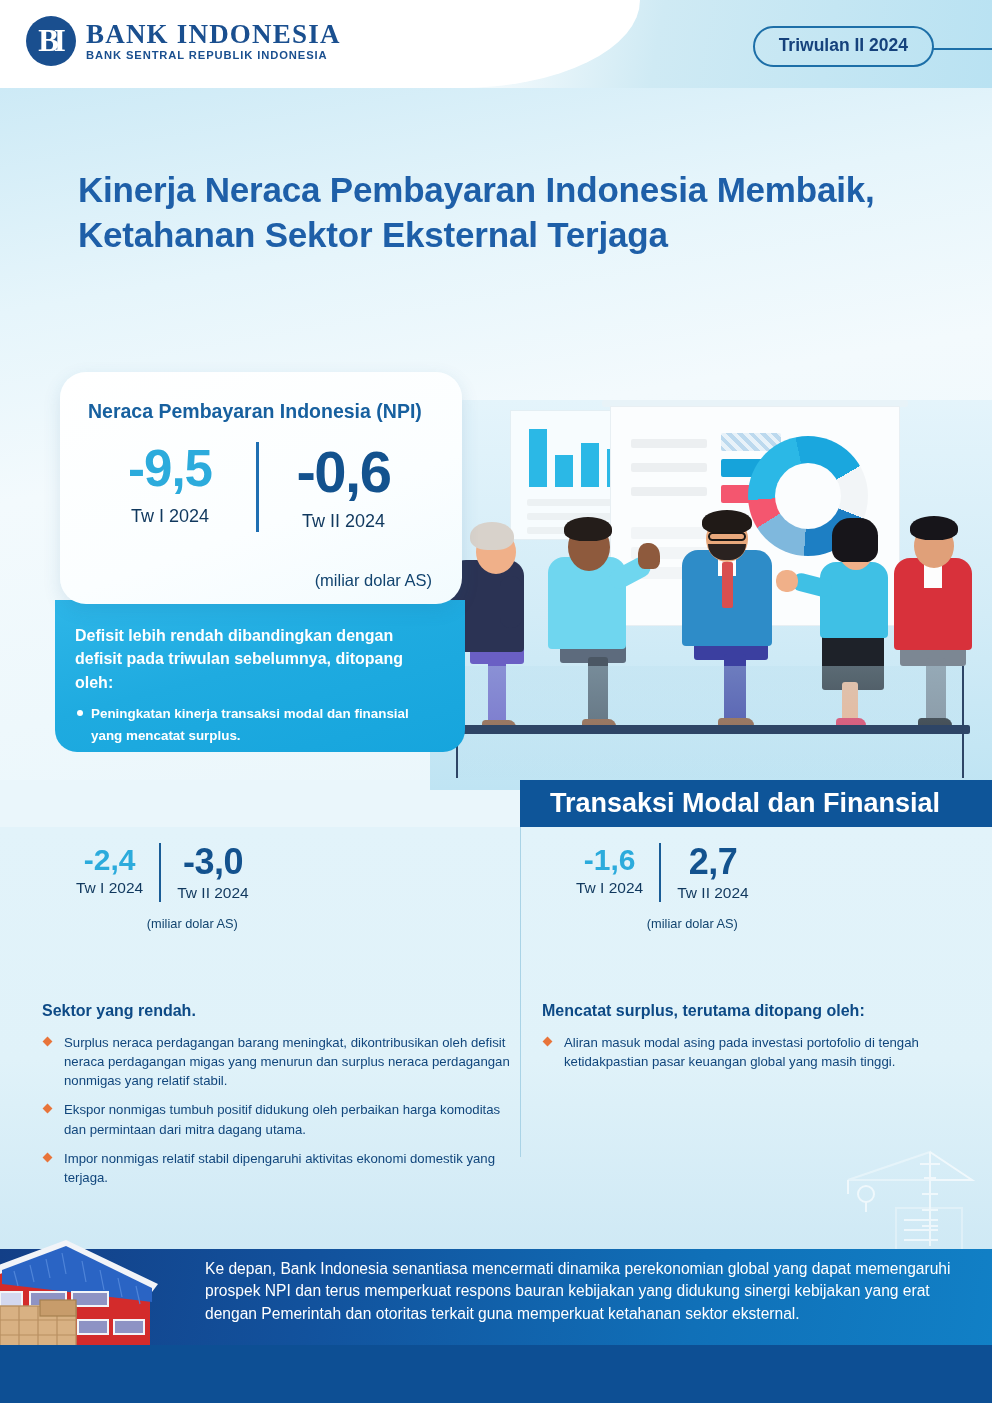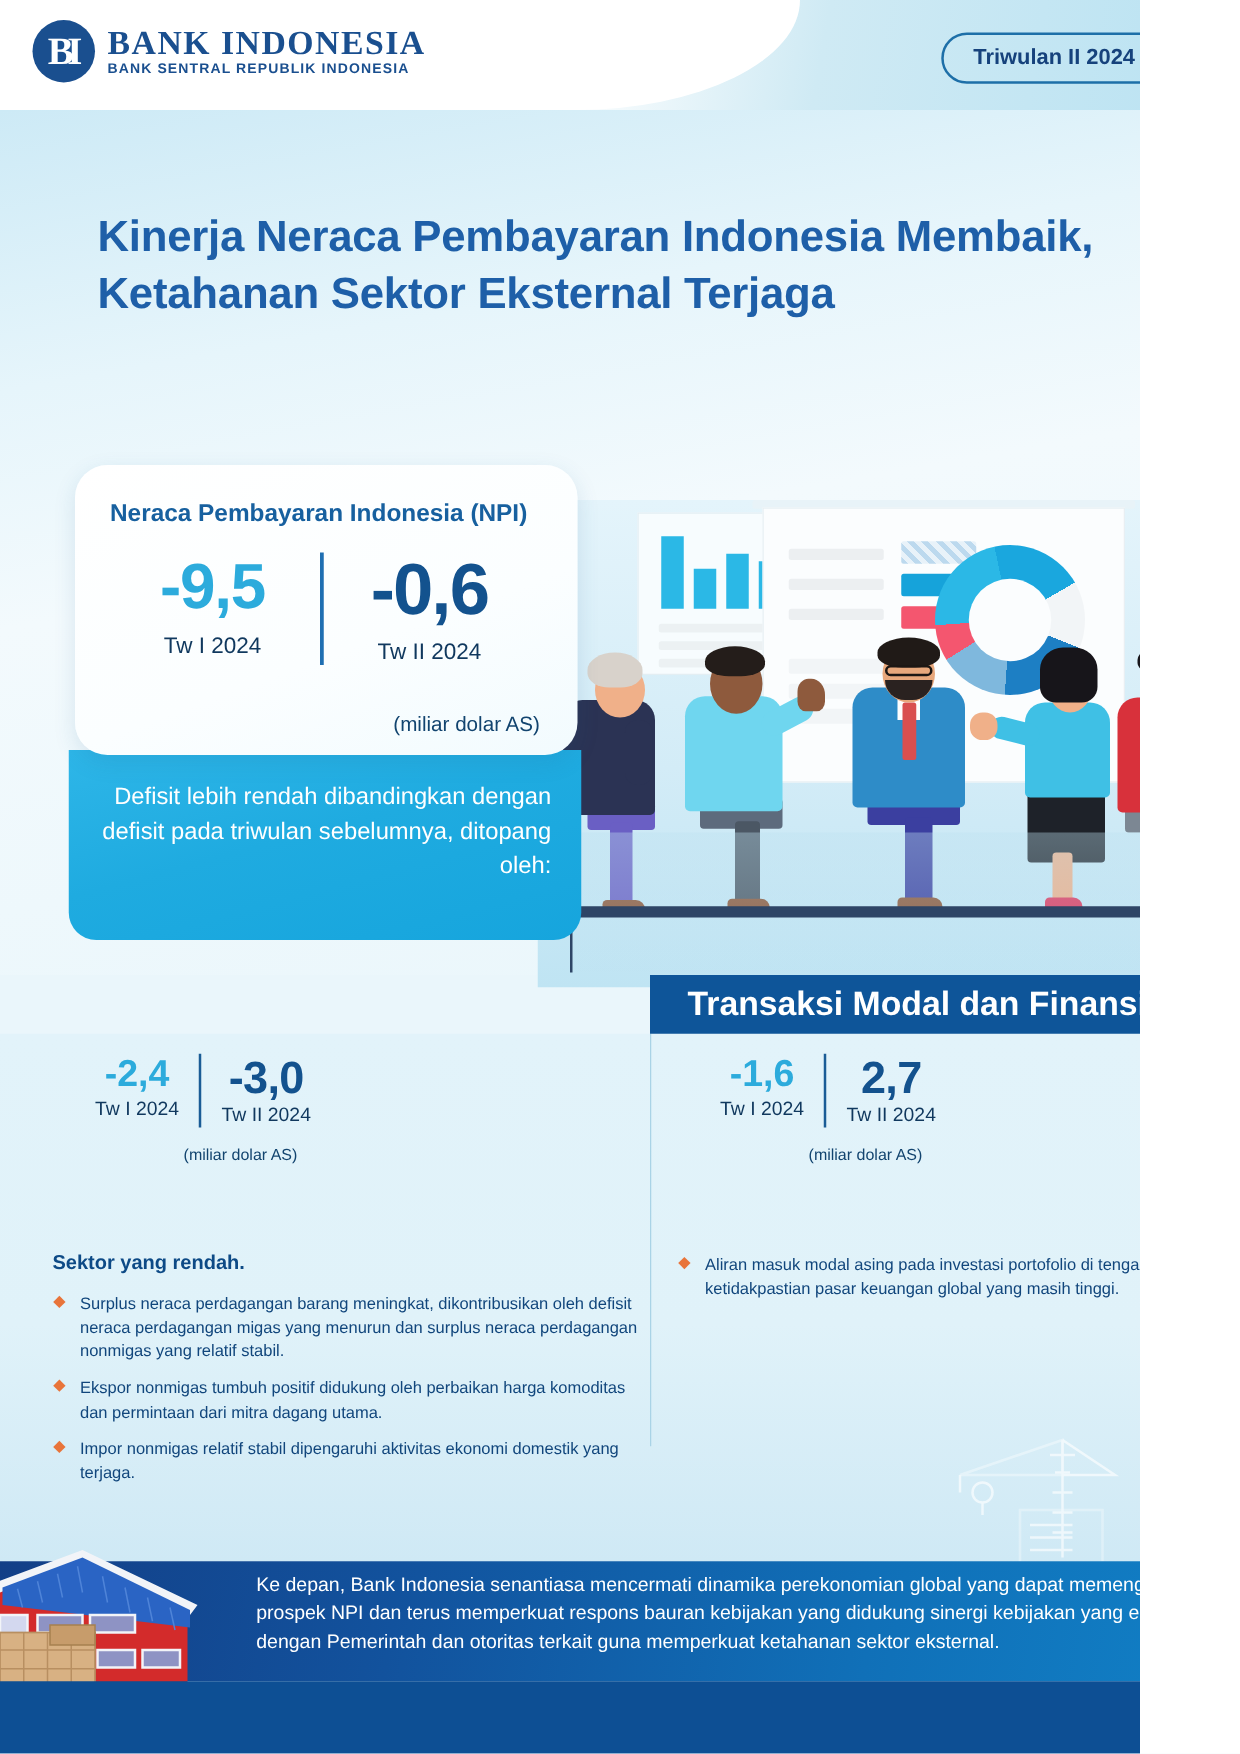--- a/index.html
+++ b/index.html
@@ -3,21 +3,21 @@
 <meta charset="utf-8">
 <style>
   * { box-sizing: border-box; margin: 0; padding: 0; }
   html, body {
     width: 992px; height: 1403px;
     font-family: "Liberation Sans", sans-serif;
     overflow: hidden;
   }
   .page {
     position: relative;
-    width: 912px; height: 1403px;
+    width: 992px; height: 1403px;
     background: #eaf6fb;
     overflow: hidden;
   }
 
   
   .header {
     position: absolute; top: 0; left: 0;
     width: 992px; height: 88px;
     background: linear-gradient(100deg, #ffffff 0%, #ffffff 45%, #cfeaf4 66%, #b9e2f2 100%);
     z-index: 20;
@@ -167,21 +167,21 @@
   
   .info-box {
     position:absolute; left:55px; top:600px;
     width:410px; height:152px;
     background: linear-gradient(165deg,#2eb6e8 0%, #1fabe0 45%, #16a5dd 100%);
     border-radius: 0 0 22px 22px;
     z-index:7;
     padding:24px 24px 0 20px;
     color:#ffffff;
   }
-  .info-lead { font-size:19px; font-weight:normal; line-height:1.46;text-align:right; }
+  .info-lead { font-size:16px; font-weight:bold; line-height:1.46; }
   .info-ul { list-style:none; margin-top:9px; }
   .info-ul li {
     font-size:13.4px; font-weight:bold; line-height:1.62;
     position:relative; padding-left:16px; margin-bottom:2px;
   }
   .info-ul li::before {
     content:""; position:absolute; left:2px; top:7px;
     width:6px; height:6px; border-radius:50%; background:#ffffff;
   }
 
@@ -395,20 +395,21 @@
         <div class="npi-num-2">-0,6</div>
         <div class="npi-lab">Tw II 2024</div>
       </div>
     </div>
     <div class="npi-unit">(miliar dolar AS)</div>
   </div>
 
   <div class="info-box">
     <div class="info-lead">Defisit lebih rendah dibandingkan dengan defisit pada triwulan sebelumnya, ditopang oleh:</div>
     <ul class="info-ul">
+      <li>Peningkatan kinerja transaksi modal dan finansial yang mencatat surplus.</li>
     </ul>
   </div>
 
   <div class="mid"></div>
 
   <svg class="crane" viewBox="0 0 170 120">
     <g stroke="#ffffff" stroke-width="2" fill="none" opacity="0.75">
       <path d="M118 14 L118 108"></path>
         <path d="M108 26 L128 26"></path>
         <path d="M112 40 L124 40"></path>
@@ -466,20 +467,21 @@
   <div class="body-col left">
     <div class="body-head">Sektor yang rendah.</div>
     <ul class="body-ul">
       <li>Surplus neraca perdagangan barang meningkat, dikontribusikan oleh defisit neraca perdagangan migas yang menurun dan surplus neraca perdagangan nonmigas yang relatif stabil.</li>
       <li>Ekspor nonmigas tumbuh positif didukung oleh perbaikan harga komoditas dan permintaan dari mitra dagang utama.</li>
       <li>Impor nonmigas relatif stabil dipengaruhi aktivitas ekonomi domestik yang terjaga.</li>
     </ul>
   </div>
 
   <div class="body-col right">
+    <div class="body-head">Mencatat surplus, terutama ditopang oleh:</div>
     <ul class="body-ul">
       <li>Aliran masuk modal asing pada investasi portofolio di tengah ketidakpastian pasar keuangan global yang masih tinggi.</li>
     </ul>
   </div>
 
   <div class="banner"></div>
 
   <svg class="warehouse" viewBox="0 0 205 110">
     <polygon points="0,32 66,8 150,48 150,110 0,110" fill="#d32b2b"></polygon>
     <polygon points="-4,26 66,0 158,44 152,52 60,10 0,34" fill="#f2f4f8"></polygon>

